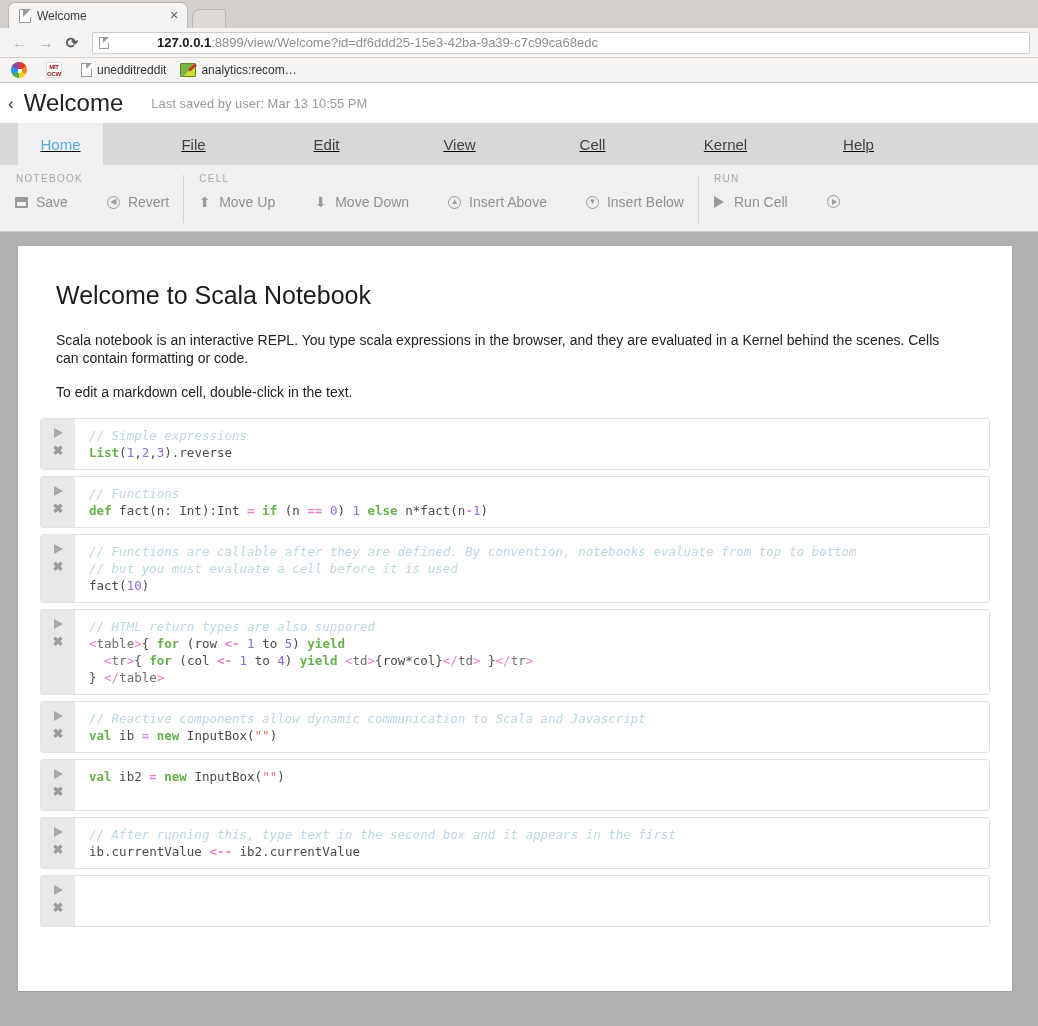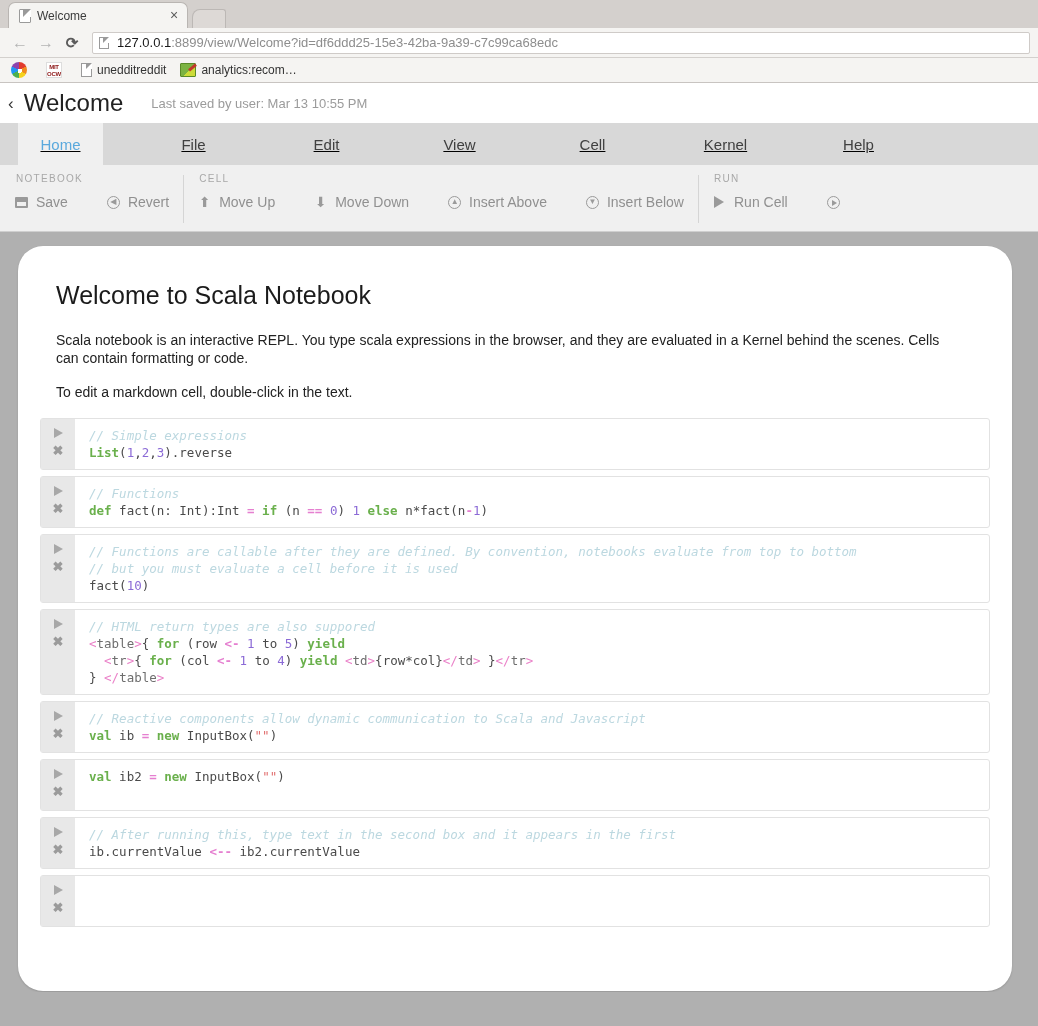--- a/index.html
+++ b/index.html
@@ -112,21 +112,21 @@
     margin-right: 8px;
     flex: none;
     position: relative;
   }
   .omni-icon::after {
     content: "";
     position: absolute; top: -1px; right: -1px;
     border-width: 3px; border-style: solid;
     border-color: #9a9a9a #fff #fff #9a9a9a;
   }
-  .url-host { color: #1a1a1a; font-weight: normal; }
+  .url-host { color: #1a1a1a; font-weight: bold; margin-left: 40px; }
   .url-rest { color: #8d8d8d; white-space: nowrap; }
 
   .bookmarks {
     height: 25px;
     background: #f5f4f2;
     border-bottom: 1px solid #c8c4c1;
     display: flex;
     align-items: center;
     padding: 0 6px;
     gap: 4px;
@@ -251,21 +251,21 @@
     width: 1px;
     background: #d5d5d5;
   }
   .riblabel {
     font-size: 10px;
     letter-spacing: 1.3px;
     color: #a8a8a8;
     margin-bottom: 10px;
     padding-left: 2px;
   }
-  .ribitems { display: flex; align-items: flex-end; }
+  .ribitems { display: flex; align-items: flex-start; }
   .ribitem {
     display: flex;
     align-items: center;
     gap: 7px;
     font-size: 14px;
     color: #909090;
     margin-right: 38px;
     cursor: pointer;
     white-space: nowrap;
   }
@@ -299,21 +299,20 @@
     padding: 14px 26px 0 18px;
     height: 760px;
     overflow: hidden;
   }
   .nb-paper {
     background: #fff;
     width: 994px;
     min-height: 745px;
     padding: 28px 0 18px 0;
     box-shadow: 0 1px 2px rgba(0,0,0,.15);
-    border-radius: 25px;
   }
   .md-cell { padding: 0 38px; }
   .md-h1 {
     font-size: 25px;
     font-weight: normal;
     color: #1b1b1b;
     margin: 6px 0 22px 0;
     line-height: 1.2;
   }
   .md-p {

